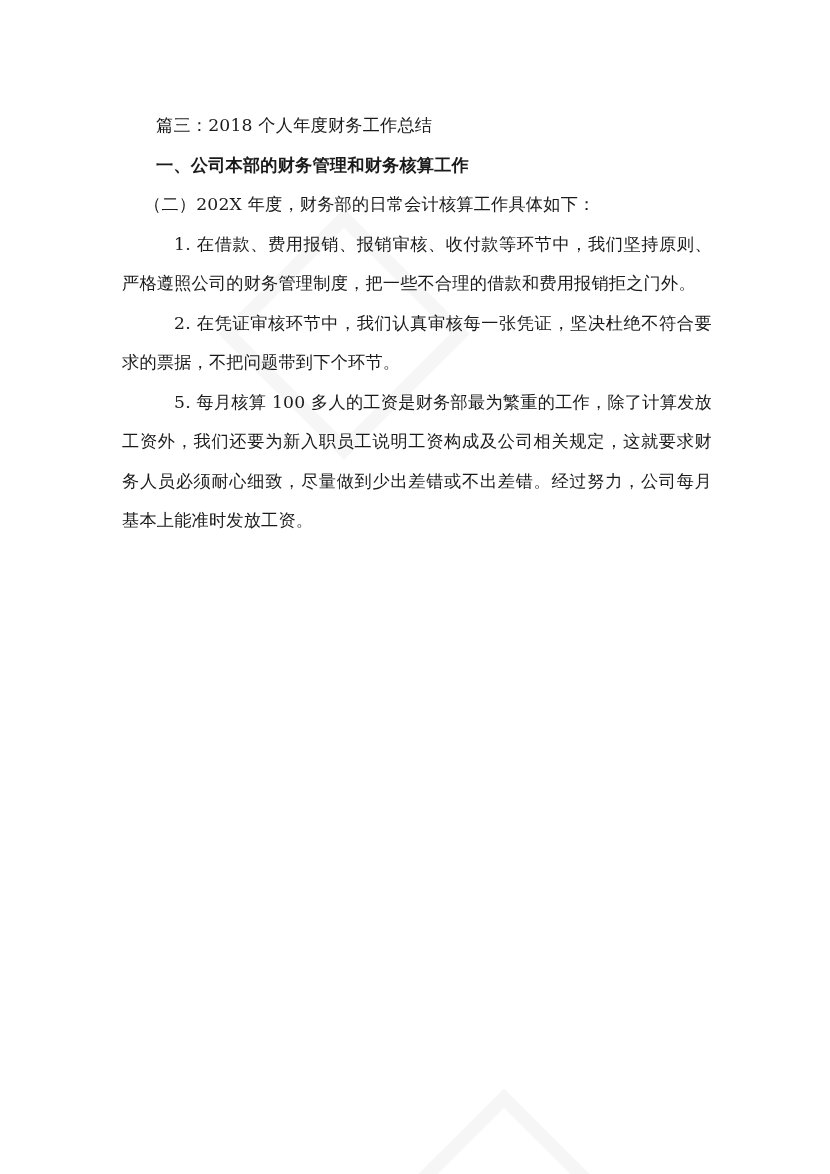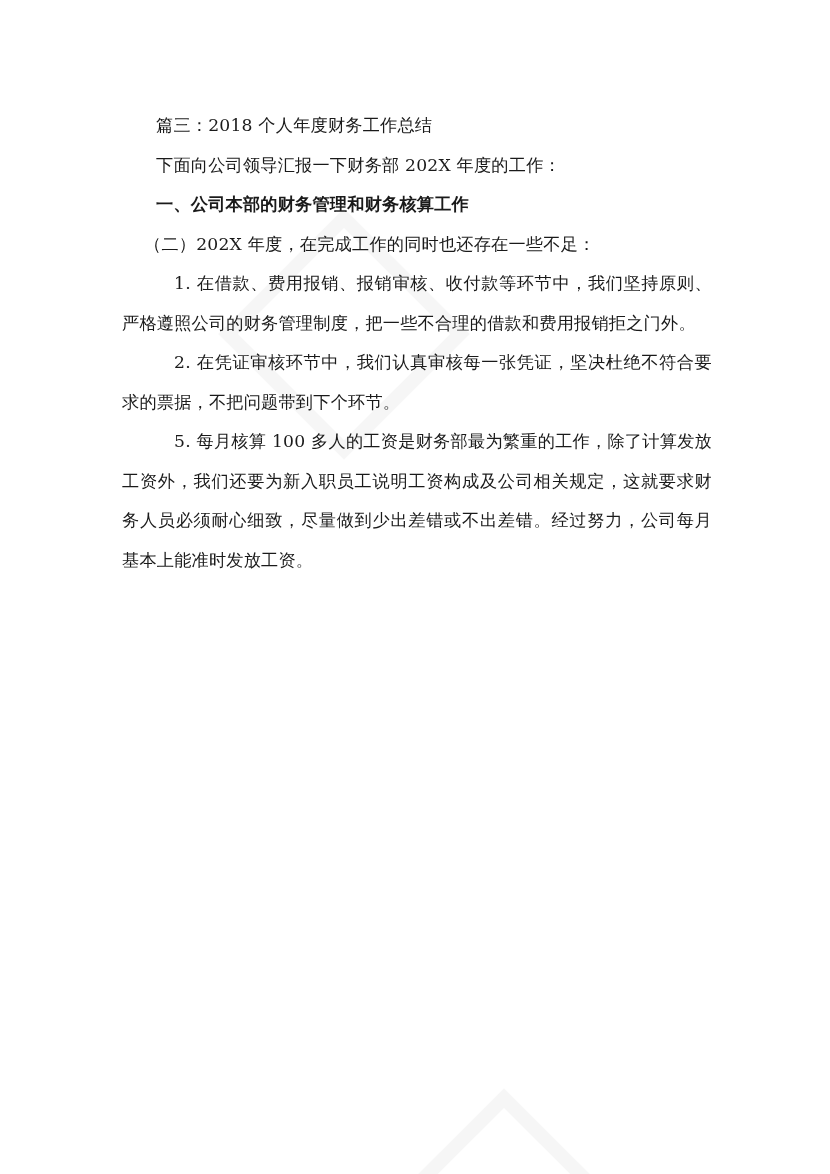--- a/index.html
+++ b/index.html
@@ -52,20 +52,19 @@
   </style>
 </head>
 <body>
 
 <div class="page">
   <div class="watermark wm1"></div>
   <div class="watermark wm2"></div>
 
   <div class="content">
     <p class="indent title">篇三：2018 个人年度财务工作总结</p>
-    <p class="indent">下面向公司领导汇报一下财务部 202X 年度的工作：</p>
     <p class="indent heading">一、公司本部的财务管理和财务核算工作</p>
-    <p class="indent-sub">（二）202X 年度，在完成工作的同时也还存在一些不足：</p>
+    <p class="indent-sub">（二）202X 年度，财务部的日常会计核算工作具体如下：</p>
     <p class="indent-list">1. 在借款、费用报销、报销审核、收付款等环节中，我们坚持原则、严格遵照公司的财务管理制度，把一些不合理的借款和费用报销拒之门外。</p>
     <p class="indent-list">2. 在凭证审核环节中，我们认真审核每一张凭证，坚决杜绝不符合要求的票据，不把问题带到下个环节。</p>
     <p class="indent-list">5. 每月核算 100 多人的工资是财务部最为繁重的工作，除了计算发放工资外，我们还要为新入职员工说明工资构成及公司相关规定，这就要求财务人员必须耐心细致，尽量做到少出差错或不出差错。经过努力，公司每月基本上能准时发放工资。</p>
   </div>
 </div>
 
 </body></html>

